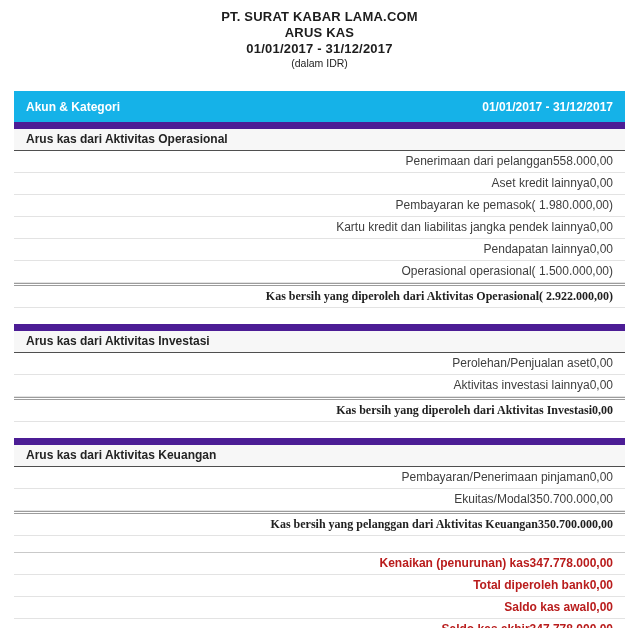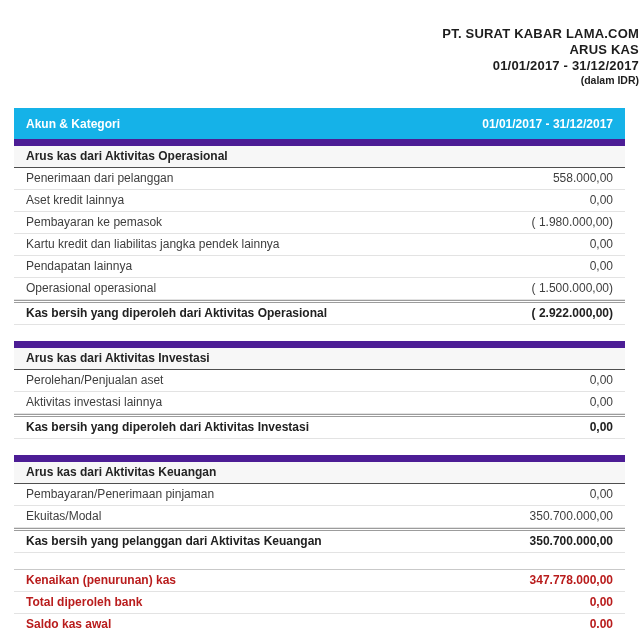--- a/index.html
+++ b/index.html
@@ -3,33 +3,33 @@
 <meta charset="utf-8">
 <style>
   * { margin: 0; padding: 0; box-sizing: border-box; }
   html, body {
     width: 639px; height: 628px;
     background: #ffffff;
     font-family: "Liberation Sans", sans-serif;
     overflow: hidden;
   }
   .report-title {
-    text-align: right;
-    padding-top: 26px;
+    text-align: center;
+    padding-top: 9px;
     color: #1d1d1d;
   }
   .report-title .t-line {
     font-size: 13px;
     font-weight: bold;
     line-height: 16px;
     letter-spacing: 0.2px;
   }
   .report-title .t-small {
     font-size: 10.5px;
-    font-weight: bold;
+    font-weight: normal;
     line-height: 13px;
   }
   .table-wrap {
     margin: 21px 14px 0 14px;
   }
   .thead-bar {
     height: 31px;
     display: flex;
     align-items: center;
     justify-content: space-between;
@@ -44,34 +44,35 @@
     font-size: 12px;
     line-height: 13px;
     font-weight: bold;
     color: #242424;
     background: #f7f7f7;
     border-top: 7px solid #4c1d95;
     border-bottom: 1px solid #4f4f4f;
   }
   .row {
     display: flex;
-    justify-content: space-between;
+    justify-content: flex-end;
     align-items: center;
     padding: 4px 12px;
     font-size: 12px;
     line-height: 13px;
     color: #3e3e3e;
     border-bottom: 1px solid #e3e3e3;
     background: #ffffff;
   }
   .row .amount { text-align: right; white-space: pre; }
   .row.total {
     font-weight: bold;
     color: #212121;
     border-top: 3px double #9c9c9c;
+    font-family: Liberation Serif, serif;
   }
   .section-gap { height: 16px; background: #ffffff; }
   .summary .row {
     font-weight: bold;
     color: #b91c1c;
   }
   .summary { border-top: 1px solid #c9c9c9; }
   .summary .row:last-child { border-bottom: 2px solid #cfcfcf; }
 </style>
 </head>

